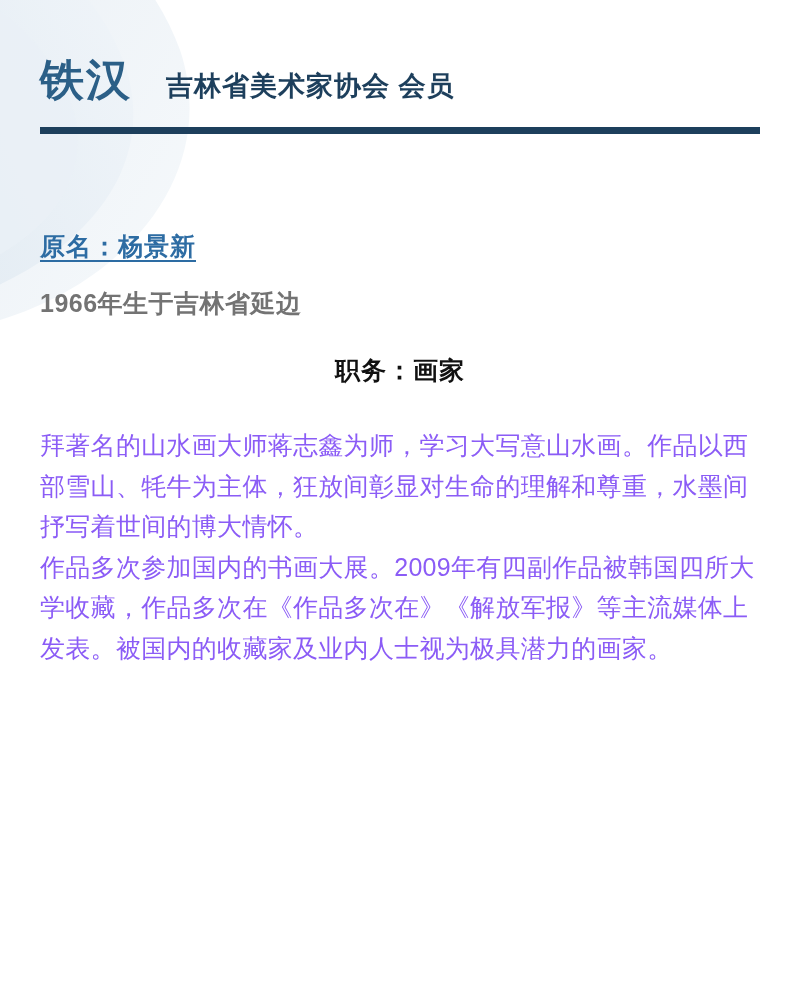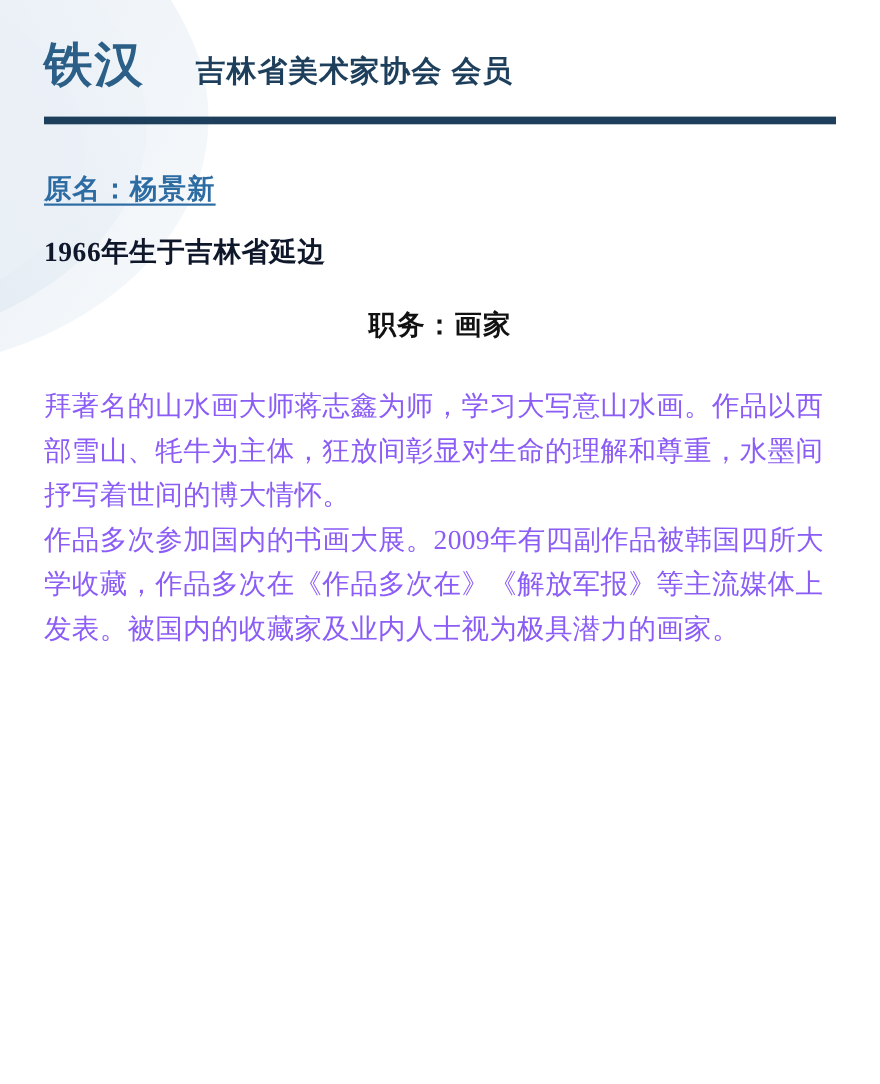--- a/index.html
+++ b/index.html
@@ -35,21 +35,22 @@
     padding: 0 40px;
   }
 
   
   .header {
     padding-top: 38px;
   }
   .header-row {
     display: flex;
     align-items: baseline;
-    gap: 46px;
+    gap: 34px;
+    margin-top: 20px;
   }
   .brand-name {
     font-size: 44px;
     font-weight: bold;
     color: #2b5f87;
     letter-spacing: 2px;
     line-height: 1;
     white-space: nowrap;
   }
   .brand-sub {
@@ -74,37 +75,36 @@
     text-align: center;
     font-size: 26px;
     font-weight: bold;
     color: #1d3f5c;
     letter-spacing: 1px;
     padding: 13px 0 12px 0;
   }
 
   
   .body-block {
-    margin-top: 42px;
-    font-family: Liberation Serif, serif;
+    margin-top: 96px;
   }
   .orig-name {
     font-size: 25px;
     font-weight: bold;
     color: #2d6ca3;
     text-decoration: underline;
     text-underline-offset: 5px;
     letter-spacing: 1px;
     display: inline-block;
   }
   .birth {
     margin-top: 24px;
     font-size: 25px;
     font-weight: bold;
-    color: #0f172a;
+    color: #737373;
     letter-spacing: 0.5px;
   }
   .role {
     margin-top: 34px;
     font-size: 25px;
     font-weight: bold;
     color: #111111;
     letter-spacing: 1px;
     text-align: center;
   }

